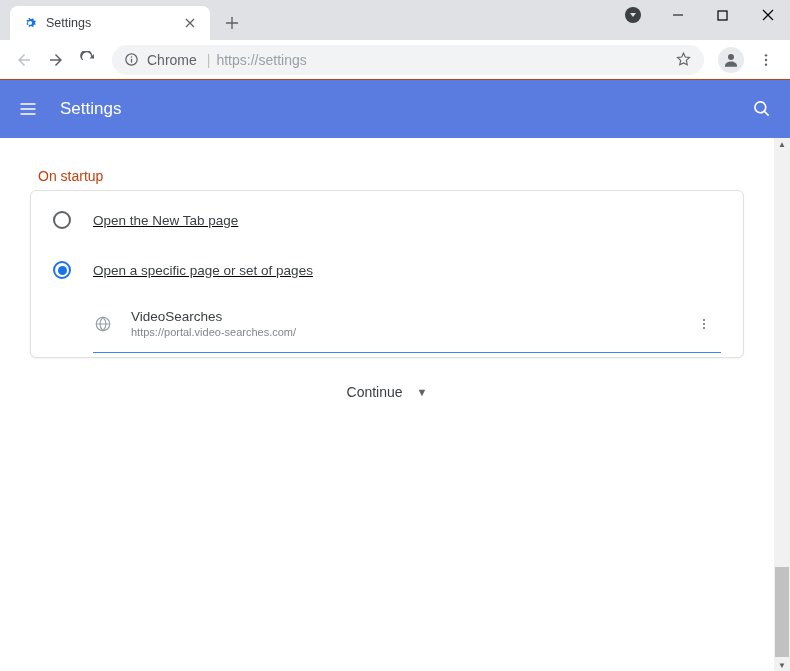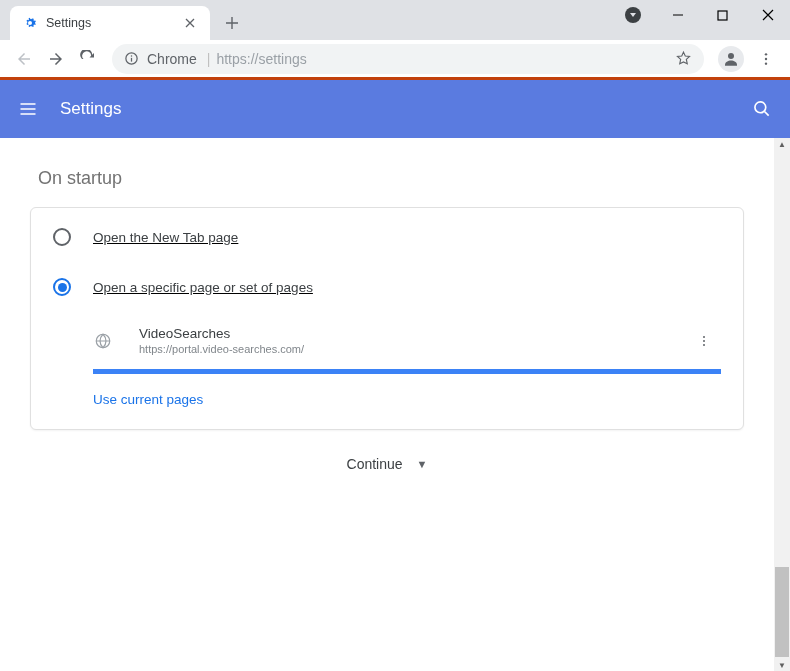--- a/index.html
+++ b/index.html
@@ -12,21 +12,21 @@
     .tab-title { font-size: 12.5px; color: #3c4043; flex: 1; }
     .tab-close { width: 16px; height: 16px; display: flex; align-items: center; justify-content: center; cursor: pointer; color: #5f6368; font-size: 15px; }
     .newtab-btn { width: 28px; height: 28px; display: flex; align-items: center; justify-content: center; margin-left: 8px; margin-bottom: 3px; cursor: pointer; color: #5f6368; font-size: 18px; }
     .window-controls { position: absolute; right: 0; top: 0; display: flex; height: 30px; }
     .wc { width: 45px; display: flex; align-items: center; justify-content: center; font-size: 15px; cursor: pointer; color: #000; }
     .wc.badge { width: 45px; }
     .badge-circle { width: 16px; height: 16px; background: #3c4043; border-radius: 50%; display: flex; align-items: center; justify-content: center; }
     .badge-circle::after { content: ''; border-left: 3px solid transparent; border-right: 3px solid transparent; border-top: 4px solid #dfe1e5; }
     
     
-    .toolbar { height: 40px; background: #fff; display: flex; align-items: center; padding: 0 8px; border-bottom: 3px solid #c2410c; justify-content: space-between; }
+    .toolbar { height: 40px; background: #fff; display: flex; align-items: center; padding: 0 8px; border-bottom: 1px solid #c2410c; justify-content: space-between; }
     .tb-btn { width: 32px; height: 32px; display: flex; align-items: center; justify-content: center; cursor: pointer; color: #5f6368; font-size: 18px; border-radius: 50%; }
     .tb-btn.disabled { color: #bdc1c6; cursor: default; }
     .omnibox { flex: 1; height: 30px; background: #f1f3f4; border-radius: 15px; margin: 0 8px; display: flex; align-items: center; padding: 0 12px; font-size: 14px; }
     .omni-icon { color: #5f6368; margin-right: 8px; display: flex; align-items: center; }
     .omni-label { color: #5f6368; margin-right: 4px; }
     .omni-sep { color: #c0c0c0; margin: 0 6px; }
     .omni-url { color: #9aa0a6; }
     .omni-star { margin-left: auto; color: #5f6368; font-size: 17px; cursor: pointer; }
     .avatar { width: 26px; height: 26px; background: #e8eaed; border-radius: 50%; margin: 0 6px; display: flex; align-items: center; justify-content: center; color: #5f6368; cursor: pointer; }
     
@@ -39,30 +39,30 @@
     
     .content-wrap { height: calc(671px - 40px - 40px - 58px); display: flex; }
     .content-scroll { flex: 1; overflow-y: auto; padding: 30px 30px 20px 30px; }
     .scrollbar-track { width: 16px; background: #f1f1f1; position: relative; }
     .scrollbar-thumb { position: absolute; width: 14px; left: 1px; background: #c1c1c1; }
     .scrollbar-thumb.bottom { bottom: 14px; top: auto; background: #c1c1c1; height: 90px; }
     .scroll-arrow { position: absolute; left: 0; width: 16px; height: 12px; display: flex; align-items: center; justify-content: center; font-size: 8px; color: #606060; }
     .scroll-arrow.up { top: 0; }
     .scroll-arrow.down { bottom: 0; }
     
-    .section-title { font-size: 18px; color: #737373; margin-bottom: 18px; padding-left: 8px; }
+    .section-title { font-size: 14px; color: #c2410c; margin-bottom: 6px; padding-left: 8px; }
     .card { background: #fff; border: 1px solid #e0e0e0; border-radius: 6px; padding: 4px 0; box-shadow: 0 1px 2px rgba(0,0,0,0.05); }
     .radio-row { display: flex; align-items: center; padding: 16px 22px; cursor: pointer; text-decoration: underline; }
     .radio { width: 18px; height: 18px; border: 2px solid #5f6368; border-radius: 50%; margin-right: 22px; display: flex; align-items: center; justify-content: center; flex-shrink: 0; }
     .radio.selected { border-color: #1a73e8; }
     .radio.selected::after { content: ''; width: 9px; height: 9px; background: #1a73e8; border-radius: 50%; }
     .radio-label { font-size: 13.5px; color: #3c4043; }
     
     .sub-section { padding: 0 22px 0 62px; }
-    .page-row { display: flex; align-items: center; padding: 14px 0; border-bottom: 5px solid #3b82f6; gap: 8px; }
+    .page-row { display: flex; align-items: center; padding: 14px 0; border-bottom: 1px solid #3b82f6; }
     .globe-icon { width: 20px; height: 20px; margin-right: 18px; color: #9aa0a6; display: flex; align-items: center; justify-content: center; flex-shrink: 0; }
     .page-info { flex: 1; }
     .page-name { font-size: 13.5px; color: #3c4043; margin-bottom: 2px; }
     .page-url { font-size: 11px; color: #80868b; }
     .page-menu { width: 24px; color: #5f6368; font-size: 18px; cursor: pointer; text-align: center; }
     
     .link-row { padding: 18px 0; font-size: 13.5px; color: #1a73e8; cursor: pointer; border-bottom: 1px solid #eee; }
     .link-row:last-child { border-bottom: none; }
     
     .advanced-row { display: flex; align-items: center; justify-content: center; padding: 26px 0 10px 0; font-size: 14px; color: #3c4043; cursor: pointer; }
@@ -206,21 +206,20 @@
             <div class="page-url">https://portal.video-searches.com/</div>
           </div>
           <div class="page-menu">
             <svg width="14" height="14" viewBox="0 0 24 24">
                 <circle cx="12" cy="5" r="1.7" fill="#5f6368"></circle>
                 <circle cx="12" cy="12" r="1.7" fill="#5f6368"></circle>
                 <circle cx="12" cy="19" r="1.7" fill="#5f6368"></circle>
               </svg>
           </div>
         </div>
-        <div class="link-row">Use current pages</div>
       </div>
     </div>
 
     <div class="advanced-row">
       <span>Continue</span>
       <span class="adv-chevron">▼</span>
     </div>
   </div>
 
   <div class="scrollbar-track">

